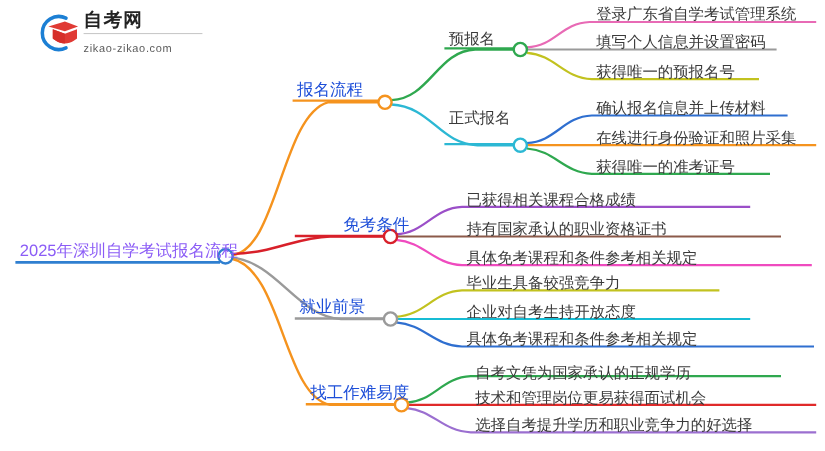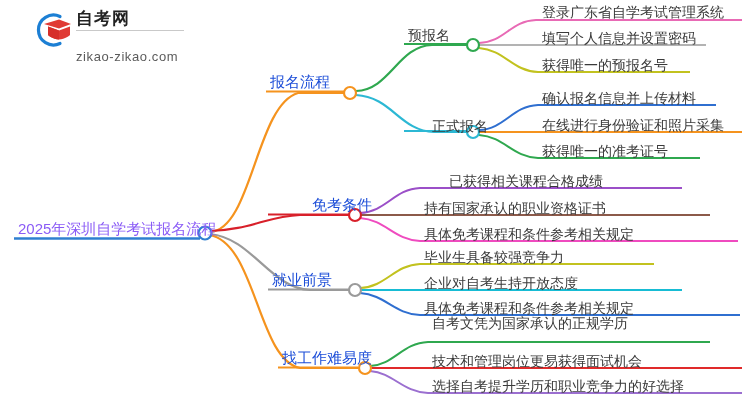--- a/index.html
+++ b/index.html
@@ -56,26 +56,26 @@
     line-height: 20px;
     white-space: nowrap;
   }
   .logo-rule {
     width: 108px;
     height: 1px;
     background: #c9c9c9;
     margin-top: 1px;
   }
   .logo-sub {
-    font-size: 13px;
+    font-size: 10px;
     color: #5b5b5b;
     letter-spacing: 0.6px;
     line-height: 13px;
     white-space: nowrap;
-    margin-top: 19px;
+    margin-top: 7px;
   }
   
   .node {
     position: absolute;
     white-space: nowrap;
     color: #3b3b3b;
     line-height: 1;
   }
   .node-root {
     font-size: 15px;
@@ -171,35 +171,35 @@
   </svg>
 
   <div class="node node-root" style="left:18px; top:221px;">2025年深圳自学考试报名流程</div>
 
   <div class="node node-l1" style="left:270px; top:74px;">报名流程</div>
   <div class="node node-l1" style="left:272px; top:197px;margin-left:40px;">免考条件</div>
   <div class="node node-l1" style="left:272px; top:272px;">就业前景</div>
   <div class="node node-l1" style="left:282px; top:350px;">找工作难易度</div>
 
   <div class="node node-l2" style="left:408px; top:28px;">预报名</div>
-  <div class="node node-l2" style="left:408px; top:119px;margin-left:24px;">正式报名</div>
+  <div class="node node-l2" style="left:408px; top:100px;">正式报名</div>
 
   <div class="node node-leaf" style="left:542px; top:5px;">登录广东省自学考试管理系统</div>
   <div class="node node-leaf" style="left:542px; top:31px;">填写个人信息并设置密码</div>
   <div class="node node-leaf" style="left:542px; top:58px;">获得唯一的预报名号</div>
 
   <div class="node node-leaf" style="left:542px; top:91px;">确认报名信息并上传材料</div>
   <div class="node node-leaf" style="left:542px; top:118px;">在线进行身份验证和照片采集</div>
   <div class="node node-leaf" style="left:542px; top:144px;">获得唯一的准考证号</div>
 
-  <div class="node node-leaf" style="left:424px; top:174px;margin-left:25px;">已获得相关课程合格成绩</div>
+  <div class="node node-leaf" style="left:424px; top:174px;">已获得相关课程合格成绩</div>
   <div class="node node-leaf" style="left:424px; top:201px;">持有国家承认的职业资格证书</div>
   <div class="node node-leaf" style="left:424px; top:227px;">具体免考课程和条件参考相关规定</div>
 
   <div class="node node-leaf" style="left:424px; top:250px;">毕业生具备较强竞争力</div>
   <div class="node node-leaf" style="left:424px; top:276px;">企业对自考生持开放态度</div>
   <div class="node node-leaf" style="left:424px; top:301px;">具体免考课程和条件参考相关规定</div>
 
-  <div class="node node-leaf" style="left:432px; top:316px;">自考文凭为国家承认的正规学历</div>
+  <div class="node node-leaf" style="left:432px; top:332px;">自考文凭为国家承认的正规学历</div>
   <div class="node node-leaf" style="left:432px; top:354px;">技术和管理岗位更易获得面试机会</div>
   <div class="node node-leaf" style="left:432px; top:379px;">选择自考提升学历和职业竞争力的好选择</div>
 
 </div>
 
 </body></html>

